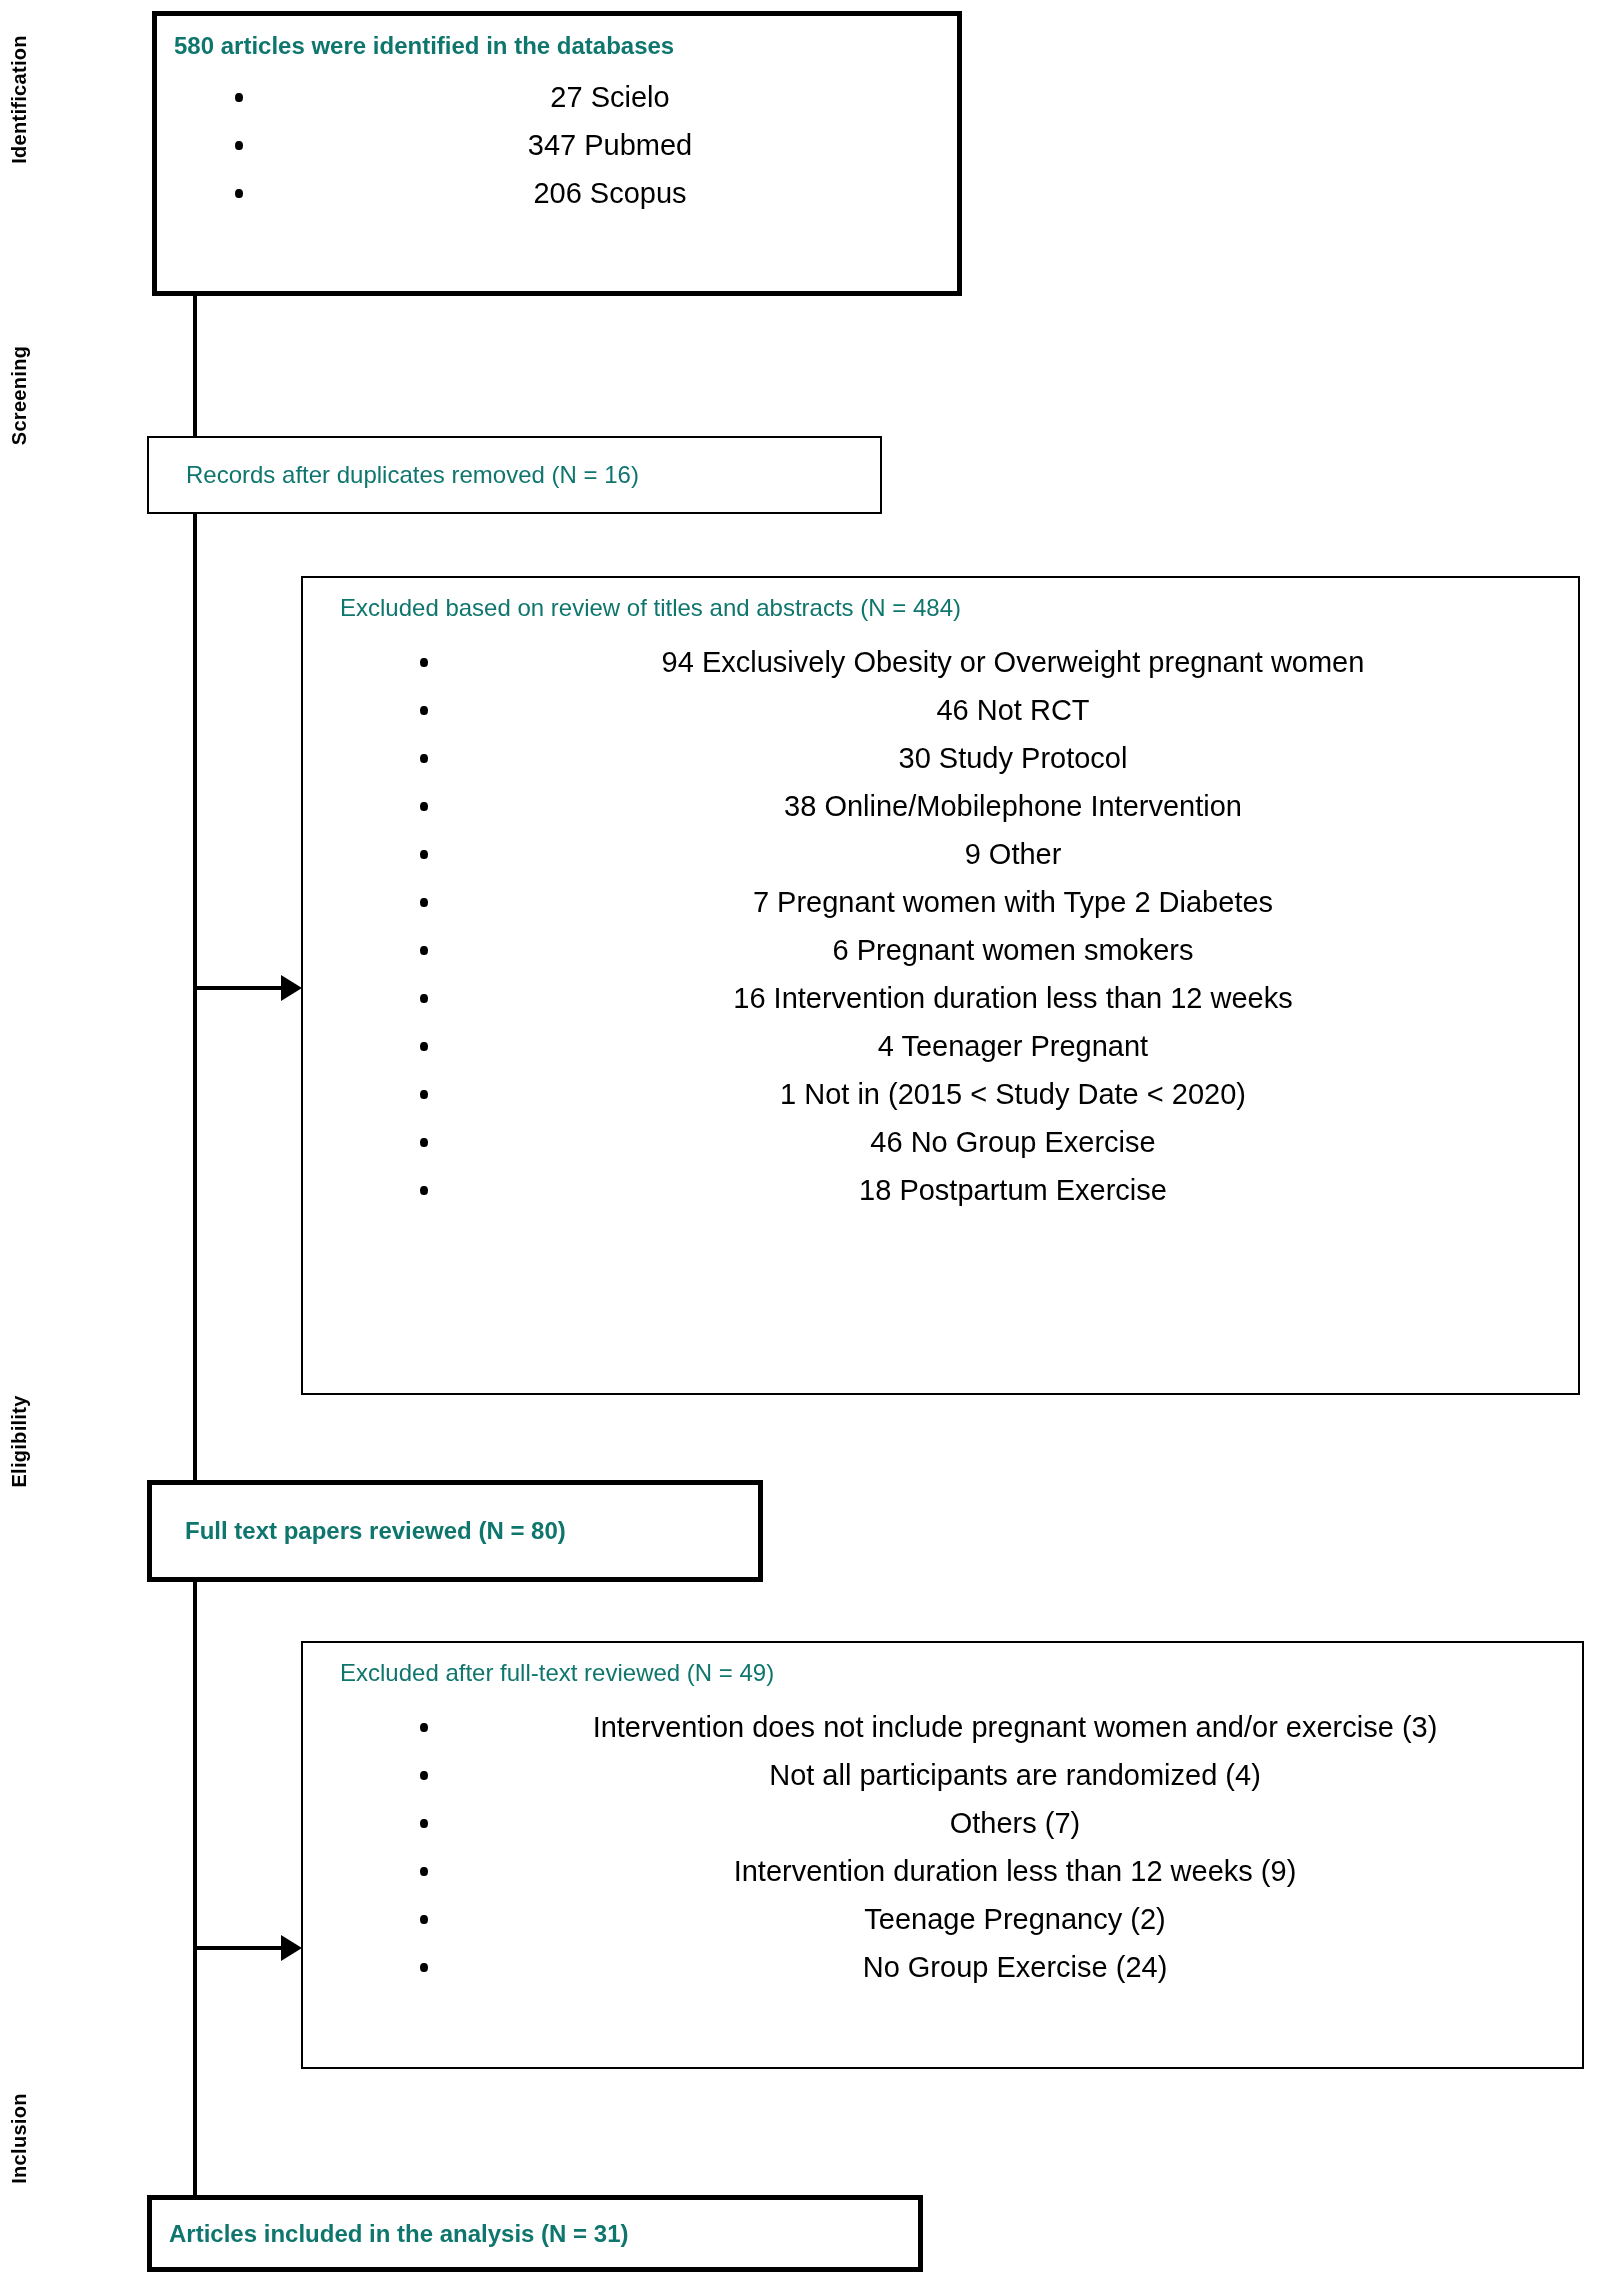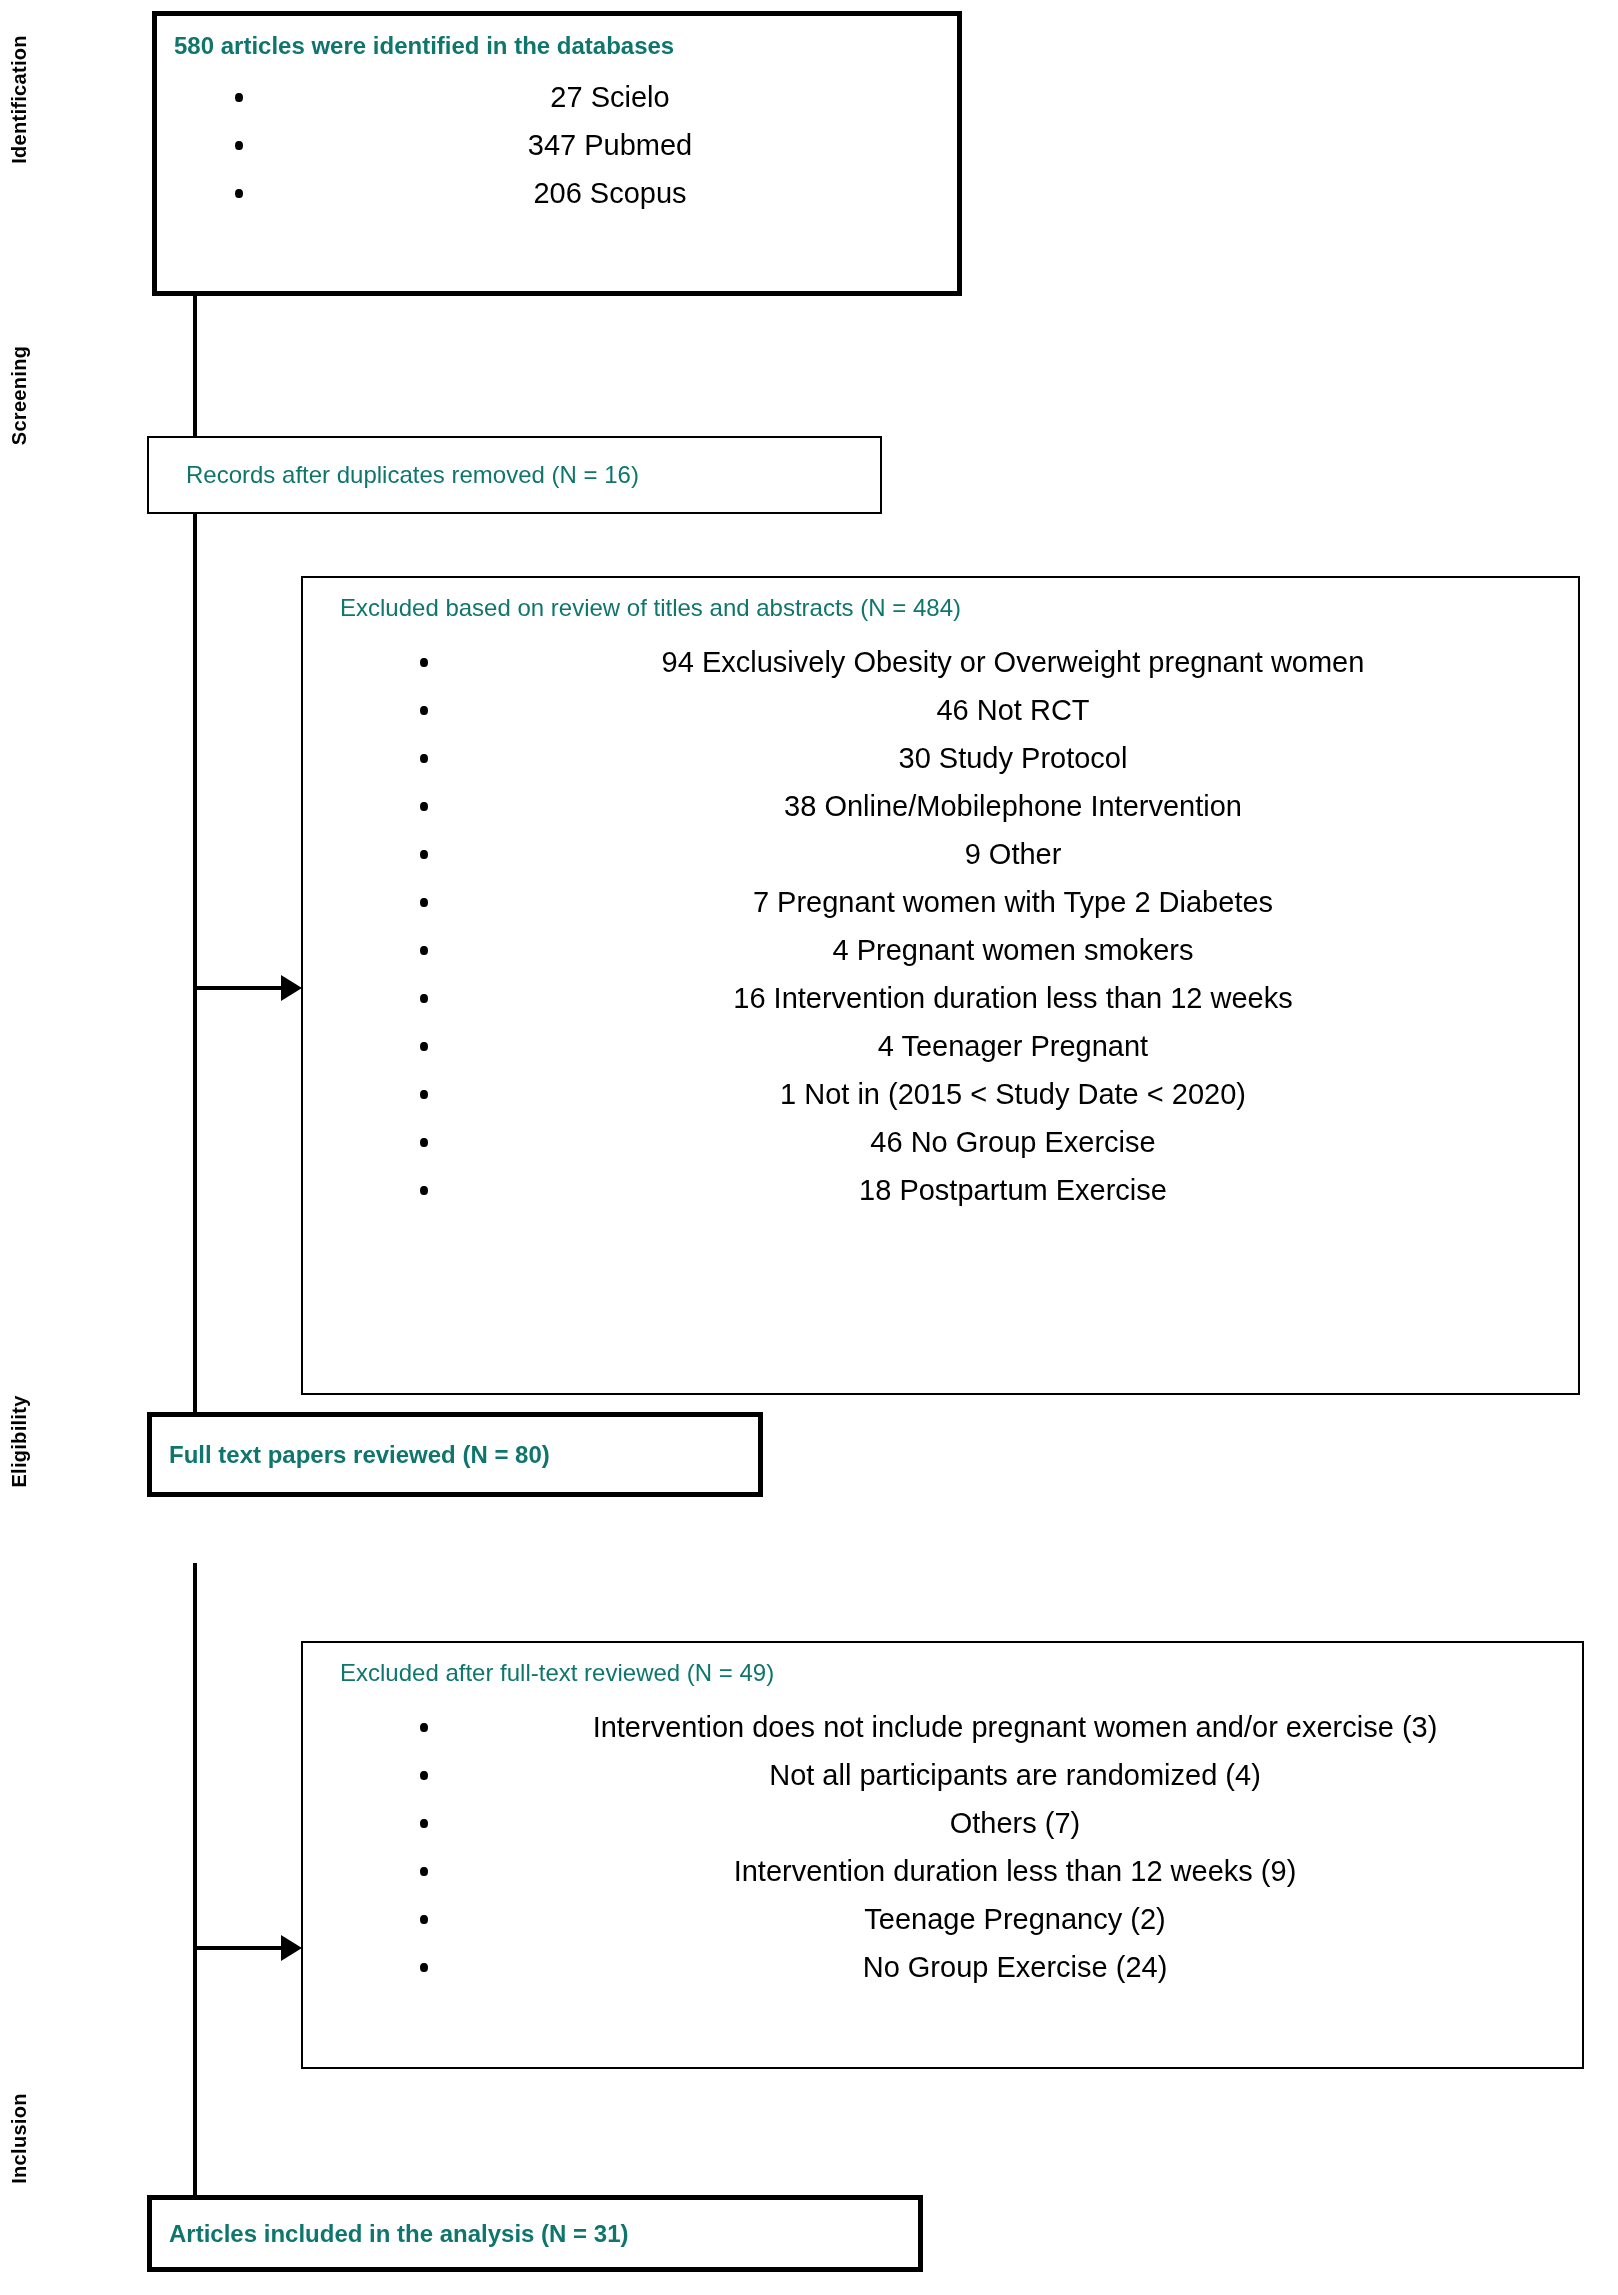--- a/index.html
+++ b/index.html
@@ -161,31 +161,31 @@
   <div class="box thin" style="left:301px; top:576px; width:1279px; height:819px;">
     <div class="box-inner">
       <div class="box-title">Excluded based on review of titles and abstracts (N = 484)</div>
       <ul class="bullets indent-b">
         <li>94 Exclusively Obesity or Overweight pregnant women</li>
         <li>46 Not RCT</li>
         <li>30 Study Protocol</li>
         <li>38 Online/Mobilephone Intervention</li>
         <li>9 Other</li>
         <li>7 Pregnant women with Type 2 Diabetes</li>
-        <li>4 Pregnant women smokers</li>
+        <li>6 Pregnant women smokers</li>
         <li>16 Intervention duration less than 12 weeks</li>
         <li>4 Teenager Pregnant</li>
         <li>1 Not in (2015 &lt; Study Date &lt; 2020)</li>
         <li>46 No Group Exercise</li>
         <li>18 Postpartum Exercise</li>
       </ul>
     </div>
   </div>
 
-  <div class="box thick" style="left:147px; top:1412px; width:616px; height:85px;">
+  <div class="box thick" style="left:147px; top:1480px; width:616px; height:102px;padding-left:16px;">
     <div class="box-inner center-v">
       <div class="box-title bold">Full text papers reviewed (N = 80)</div>
     </div>
   </div>
 
   <div class="box thin" style="left:301px; top:1641px; width:1283px; height:428px;">
     <div class="box-inner">
       <div class="box-title">Excluded after full-text reviewed (N = 49)</div>
       <ul class="bullets indent-b">
         <li>Intervention does not include pregnant women and/or exercise (3)</li>

